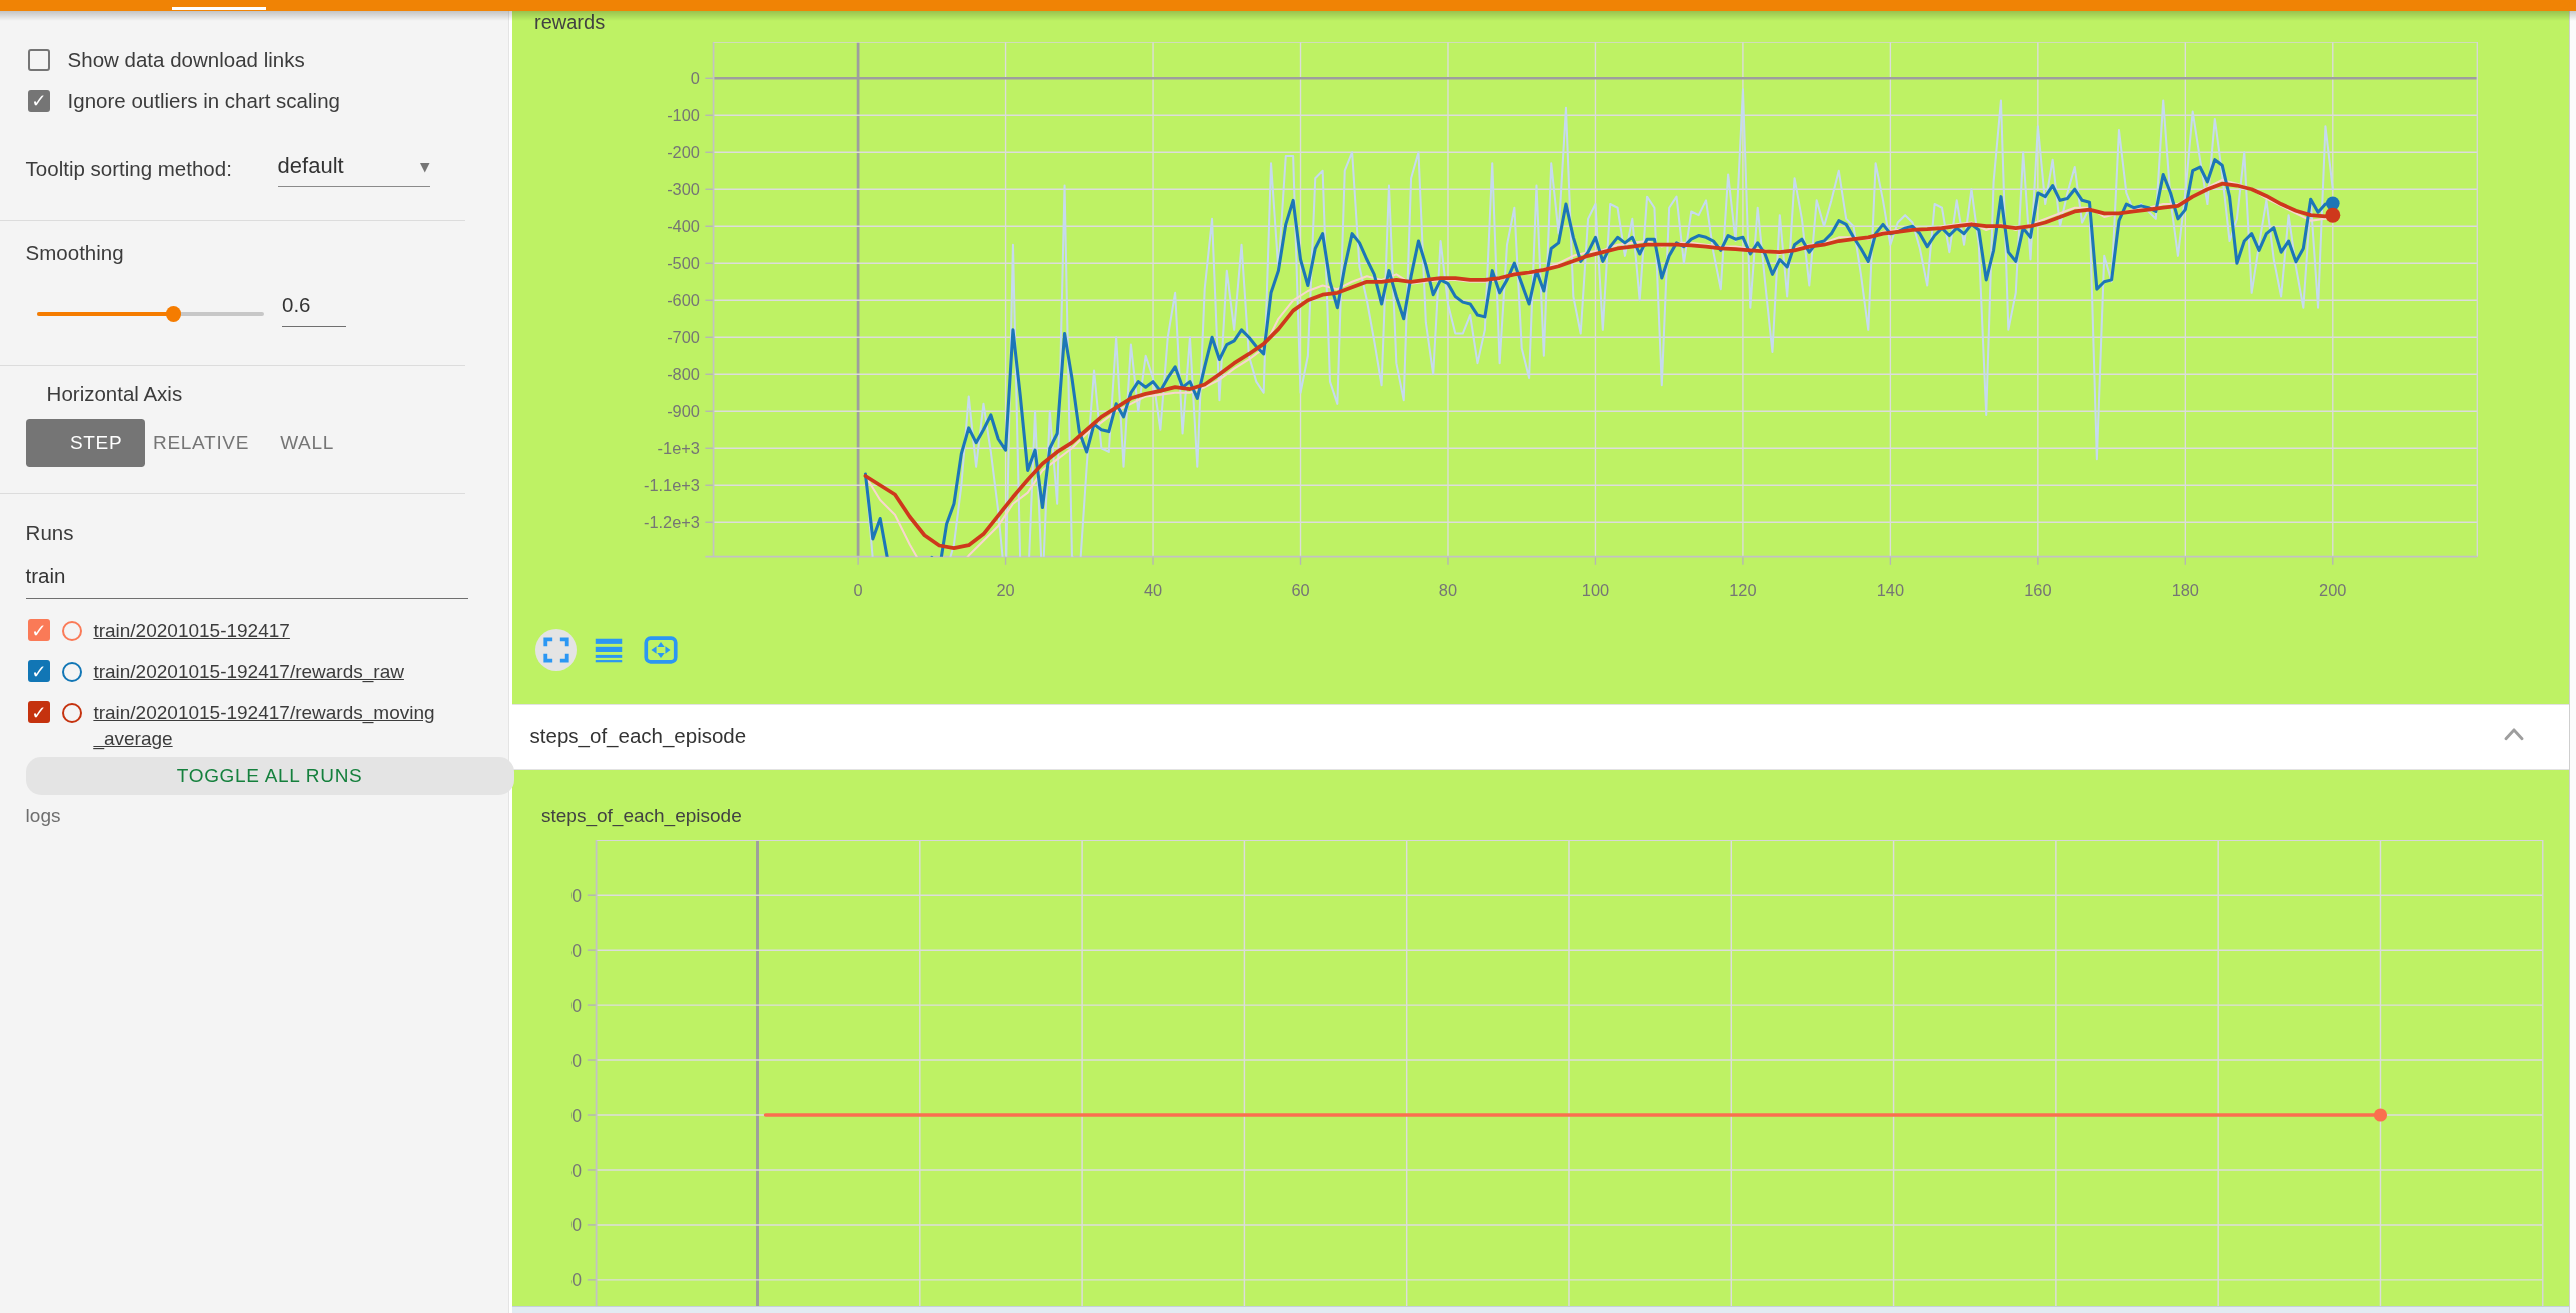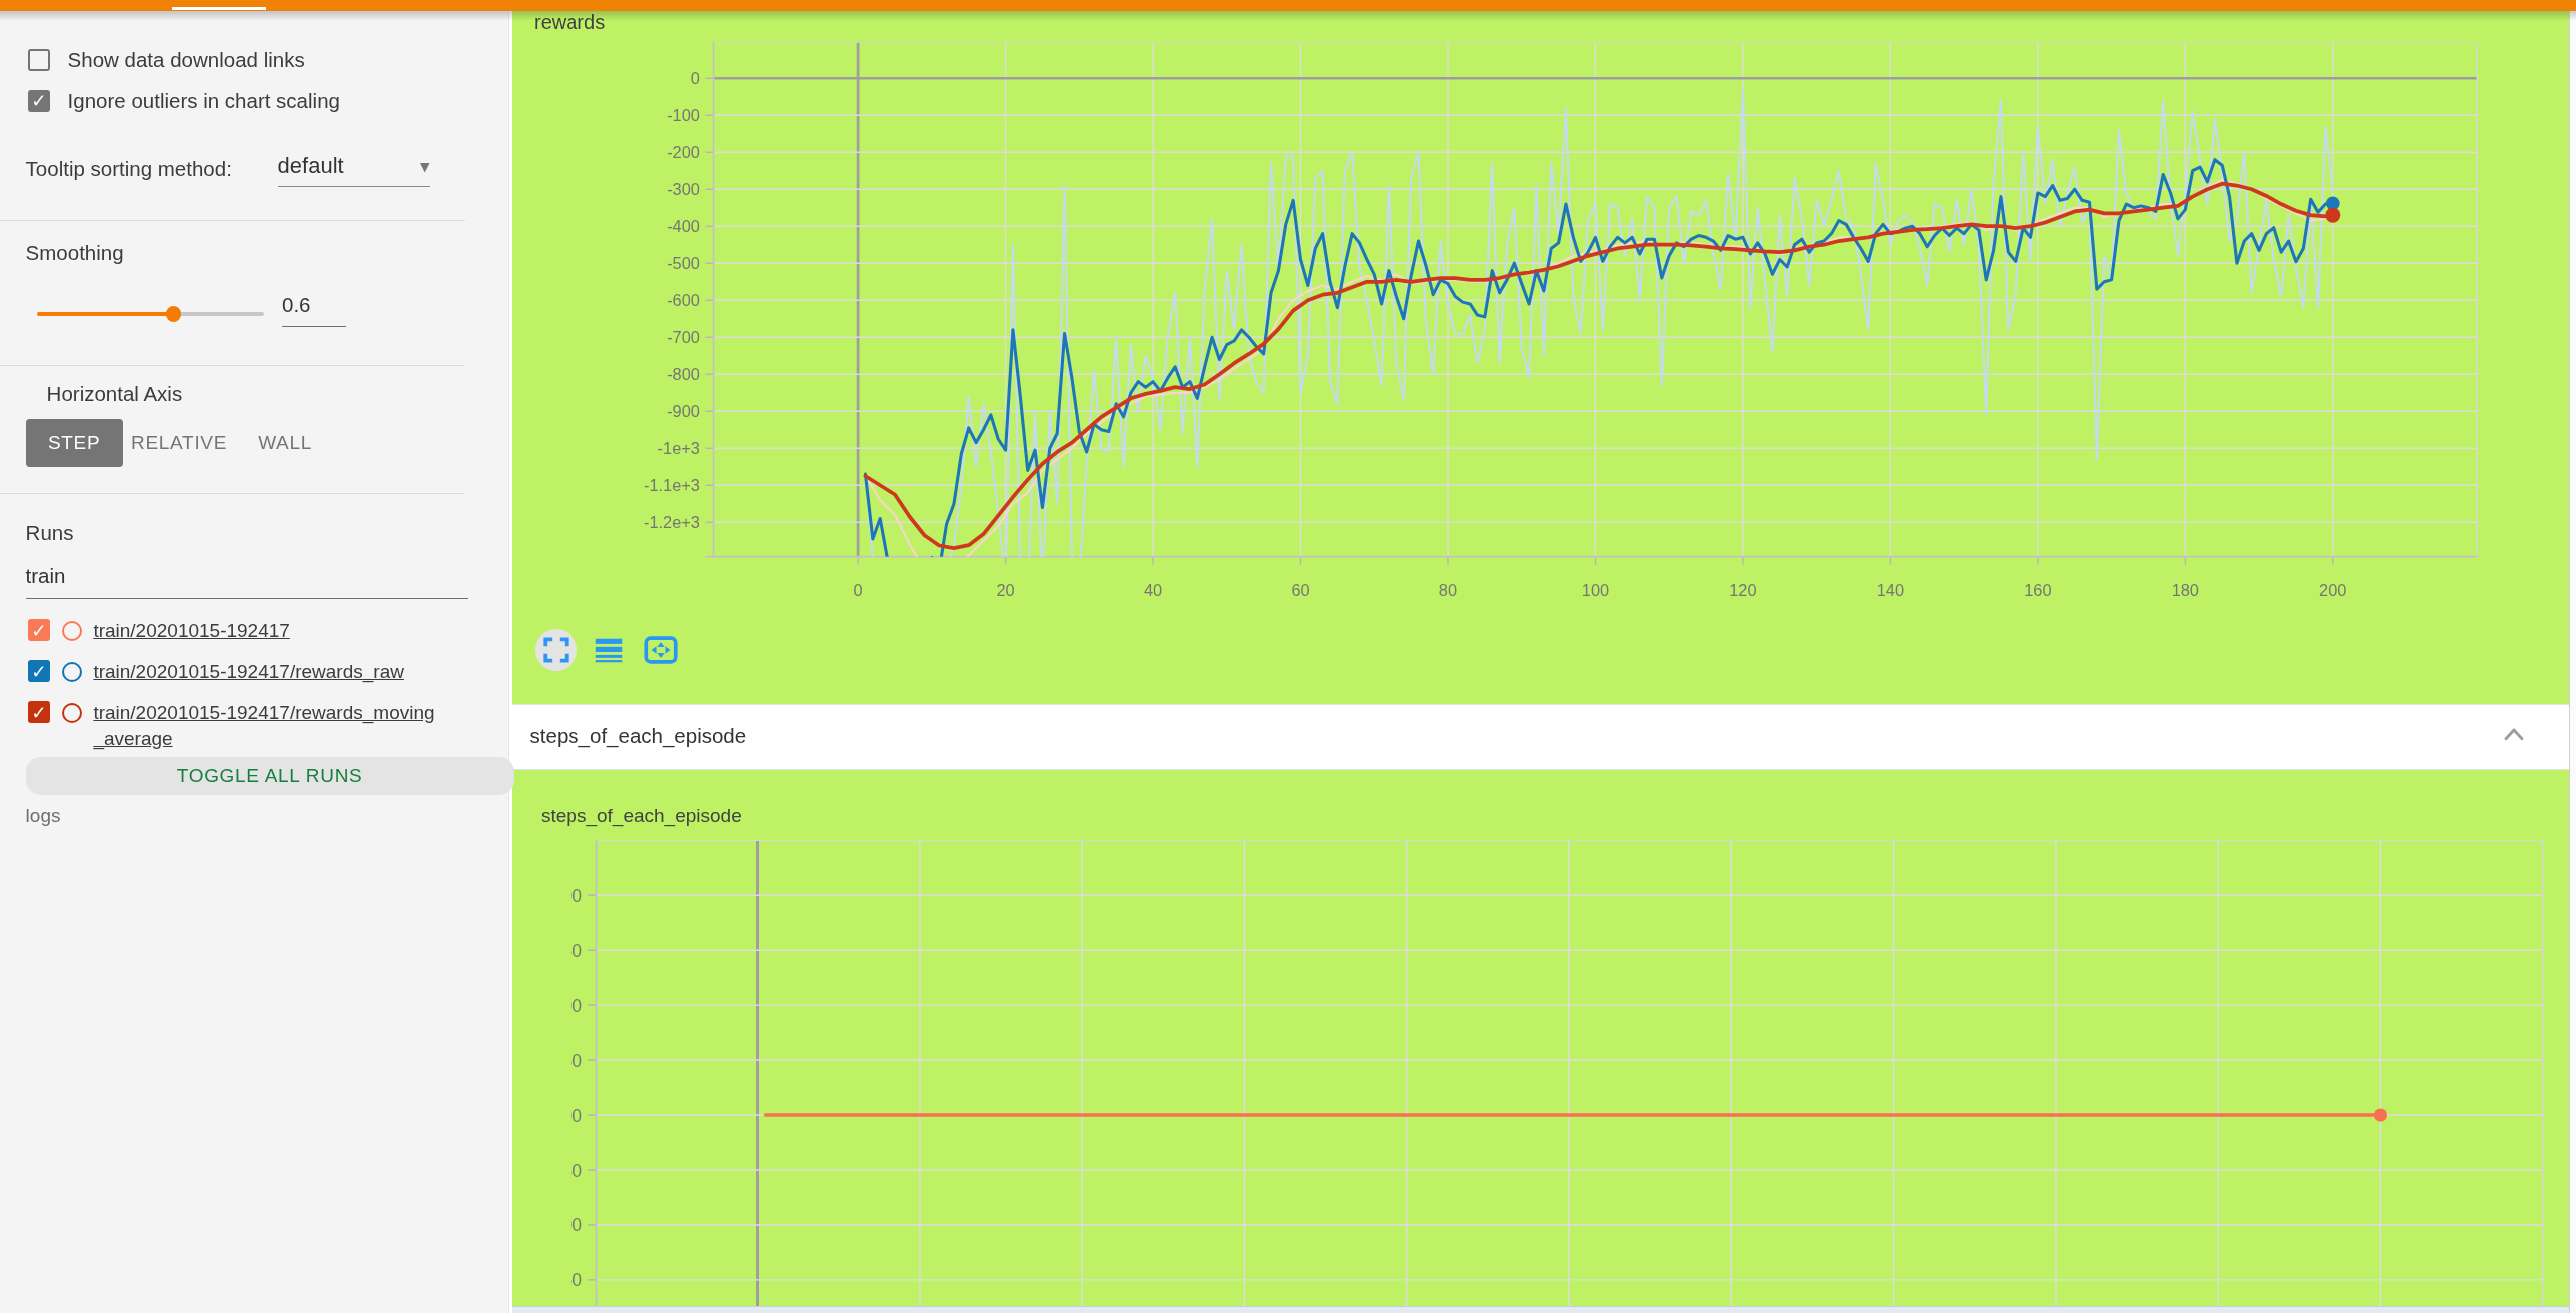--- a/index.html
+++ b/index.html
@@ -30,21 +30,21 @@
   .dd-value{font-size:22px;color:#333;}
   .dd-caret{font-family:"DejaVu Sans",sans-serif;font-size:12.4px;color:#757575;transform:translateY(-2.2px);}
   .slider-track{position:absolute;left:37px;top:301px;width:227px;height:3.7px;background:#c7c7c7;border-radius:2.2px;}
   .slider-fill{position:absolute;left:0;top:0;height:3.7px;background:#f57c00;border-radius:2.2px;}
   .slider-knob{position:absolute;top:-5.9px;width:15.4px;height:15.4px;border-radius:50%;background:#f57c00;}
   .smooth-val{position:absolute;left:282px;top:282px;width:64px;font-size:20.5px;color:#333;
     border-bottom:1.5px solid #6f6f6f;padding-bottom:8.8px;}
   .axis-btns{position:absolute;left:25.6px;top:408px;display:flex;align-items:center;}
   .axis-btn{height:48px;display:flex;align-items:center;justify-content:center;font-size:19px;
     border-radius:3.7px;letter-spacing:0.7px;}
-  .axis-btn.sel{width:97px;background:#757575;color:#fff;}
+  .axis-btn.sel{width:97px;background:#757575;color:#fff;padding-left:22px;}
   .axis-btn.unsel{color:#757575;background:transparent;}
   .runs-filter{position:absolute;left:25.6px;top:553px;width:442px;font-size:20.5px;color:#333;
     border-bottom:1.5px solid #6f6f6f;padding-bottom:10.2px;}
   .run-row{position:absolute;left:28px;display:flex;align-items:flex-start;gap:11.7px;}
   .run-cb{width:22px;height:22px;border-radius:2.9px;flex:0 0 auto;display:flex;align-items:center;justify-content:center;}
   .run-circ{width:16px;height:16px;border-radius:50%;border-width:2.9px;border-style:solid;background:transparent;flex:0 0 auto;margin-top:1.5px;}
   .run-label{font-size:19px;color:#3c3c3c;line-height:26px;max-width:351px;word-break:break-all;margin-top:-1.5px;text-decoration:underline;}
   .toggle-btn{position:absolute;left:25.6px;top:746px;width:488px;height:38px;background:#e4e4e4;
     border-radius:15px;display:flex;align-items:center;justify-content:center;font-size:19px;color:#15803d;letter-spacing:0.7px;}
   .logs{position:absolute;left:25.6px;top:794px;font-size:19px;color:#6e6e6e;}

